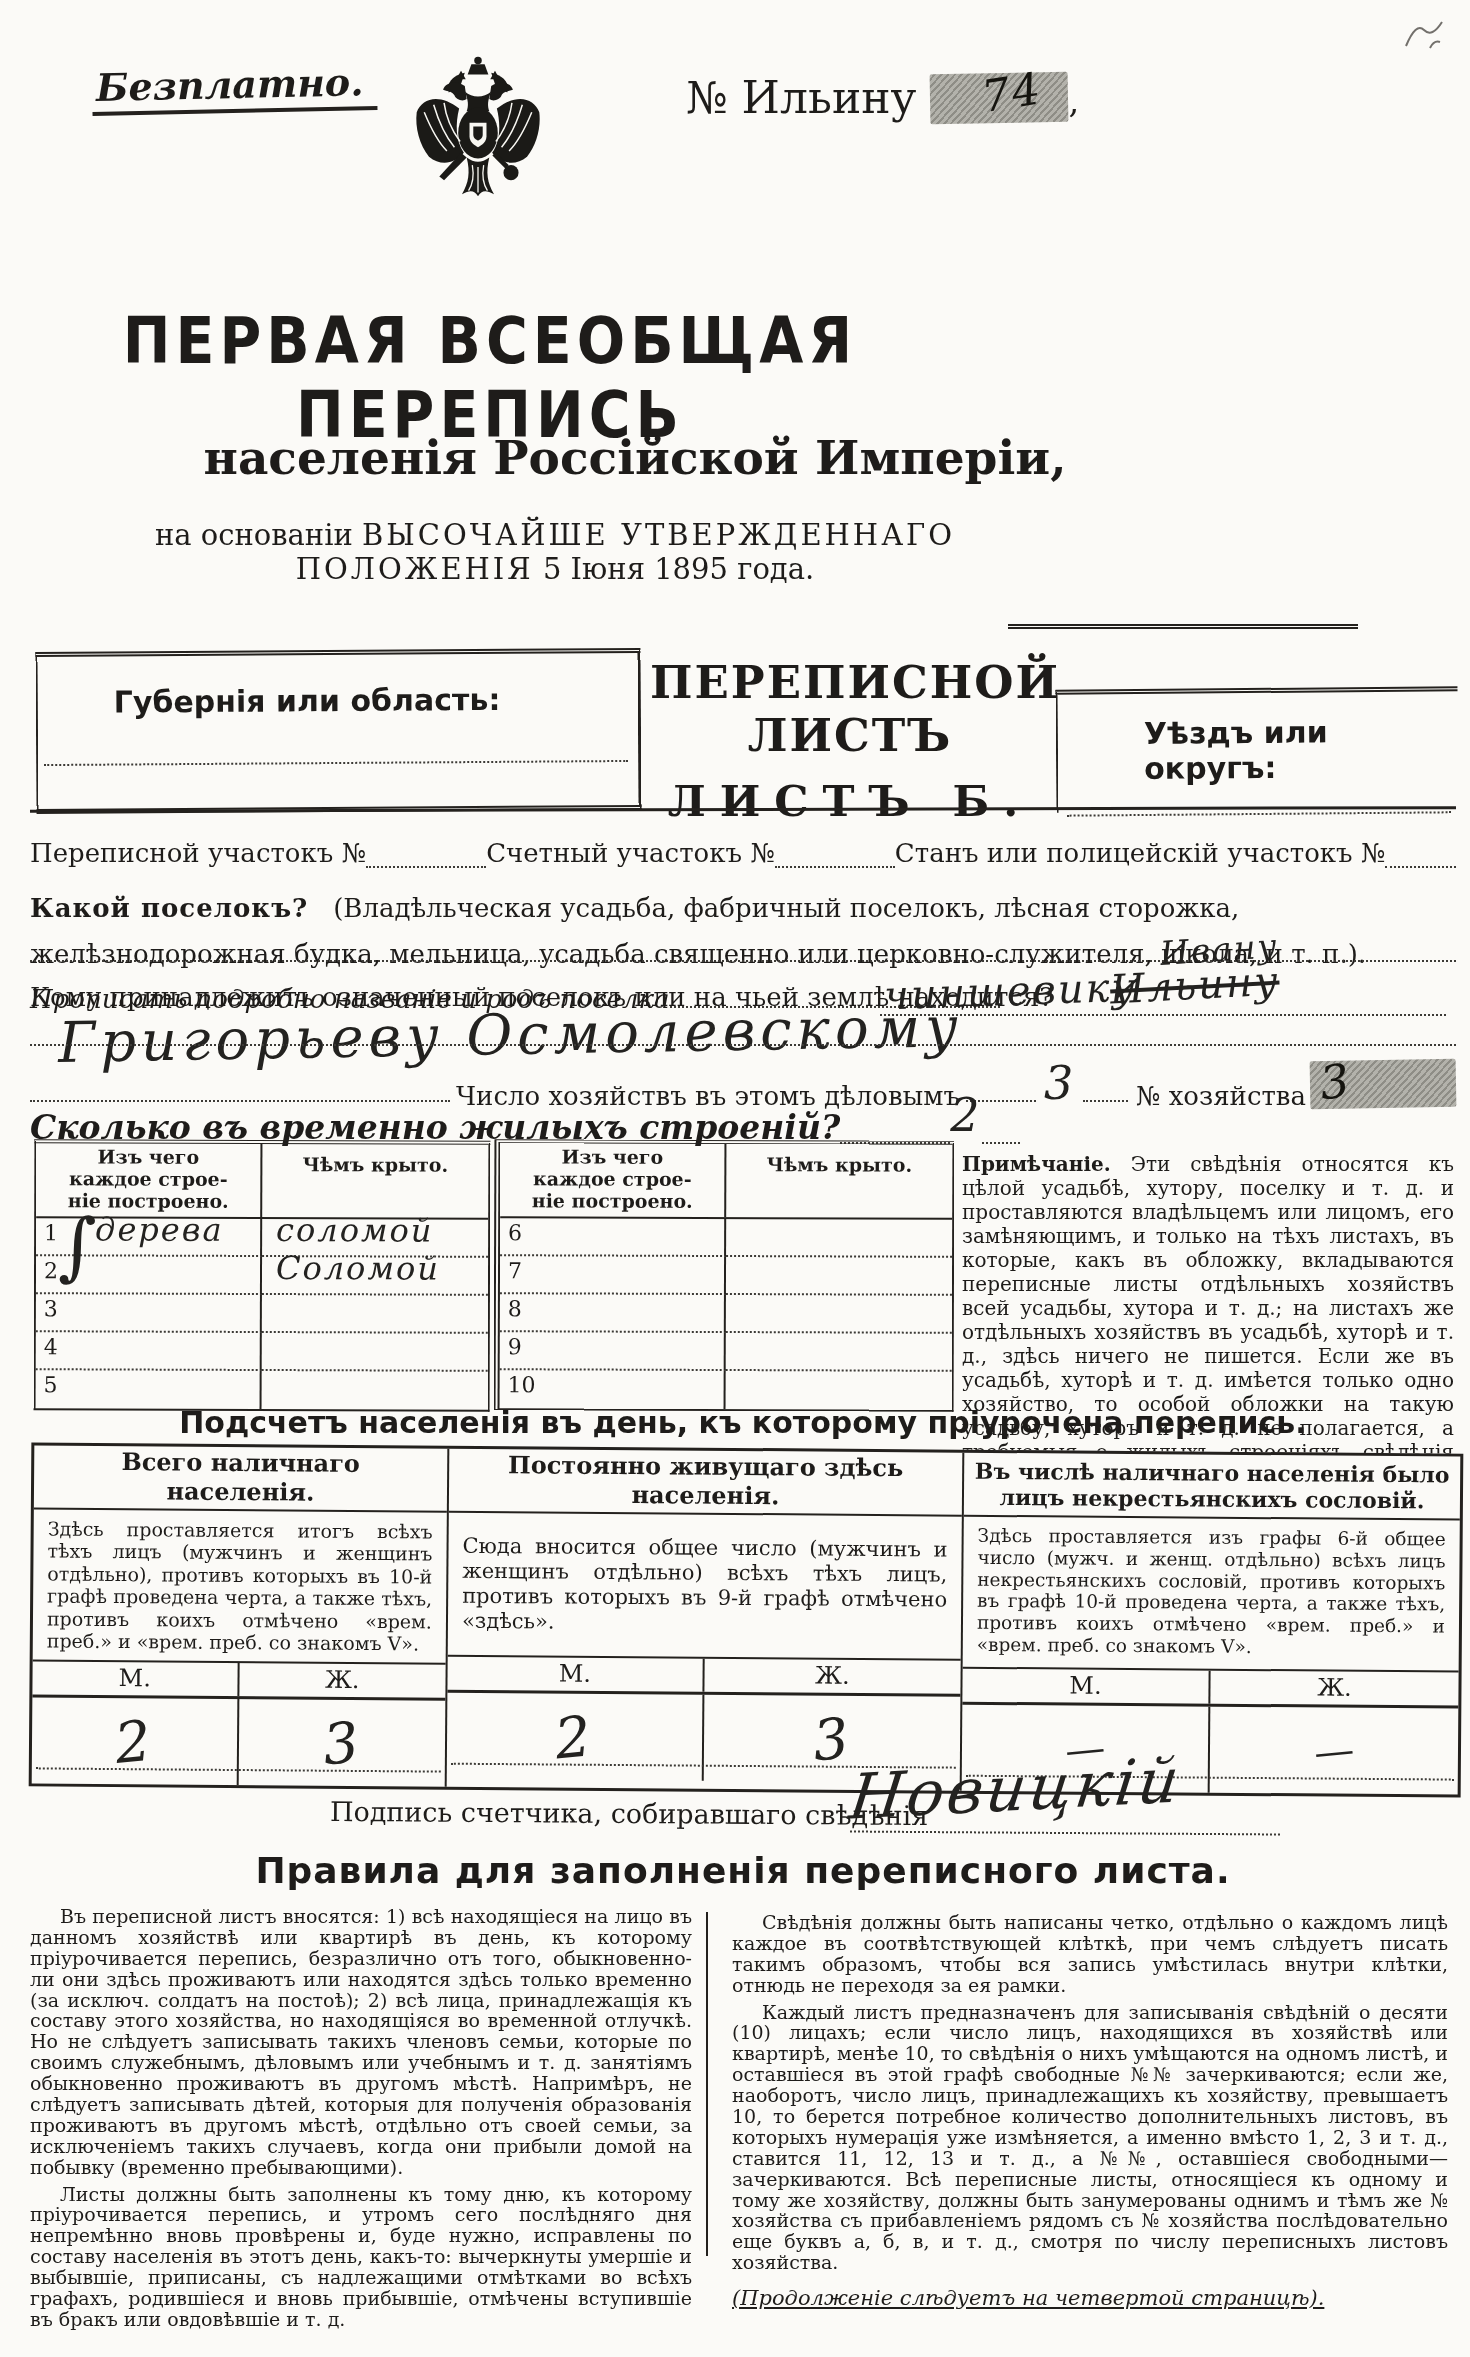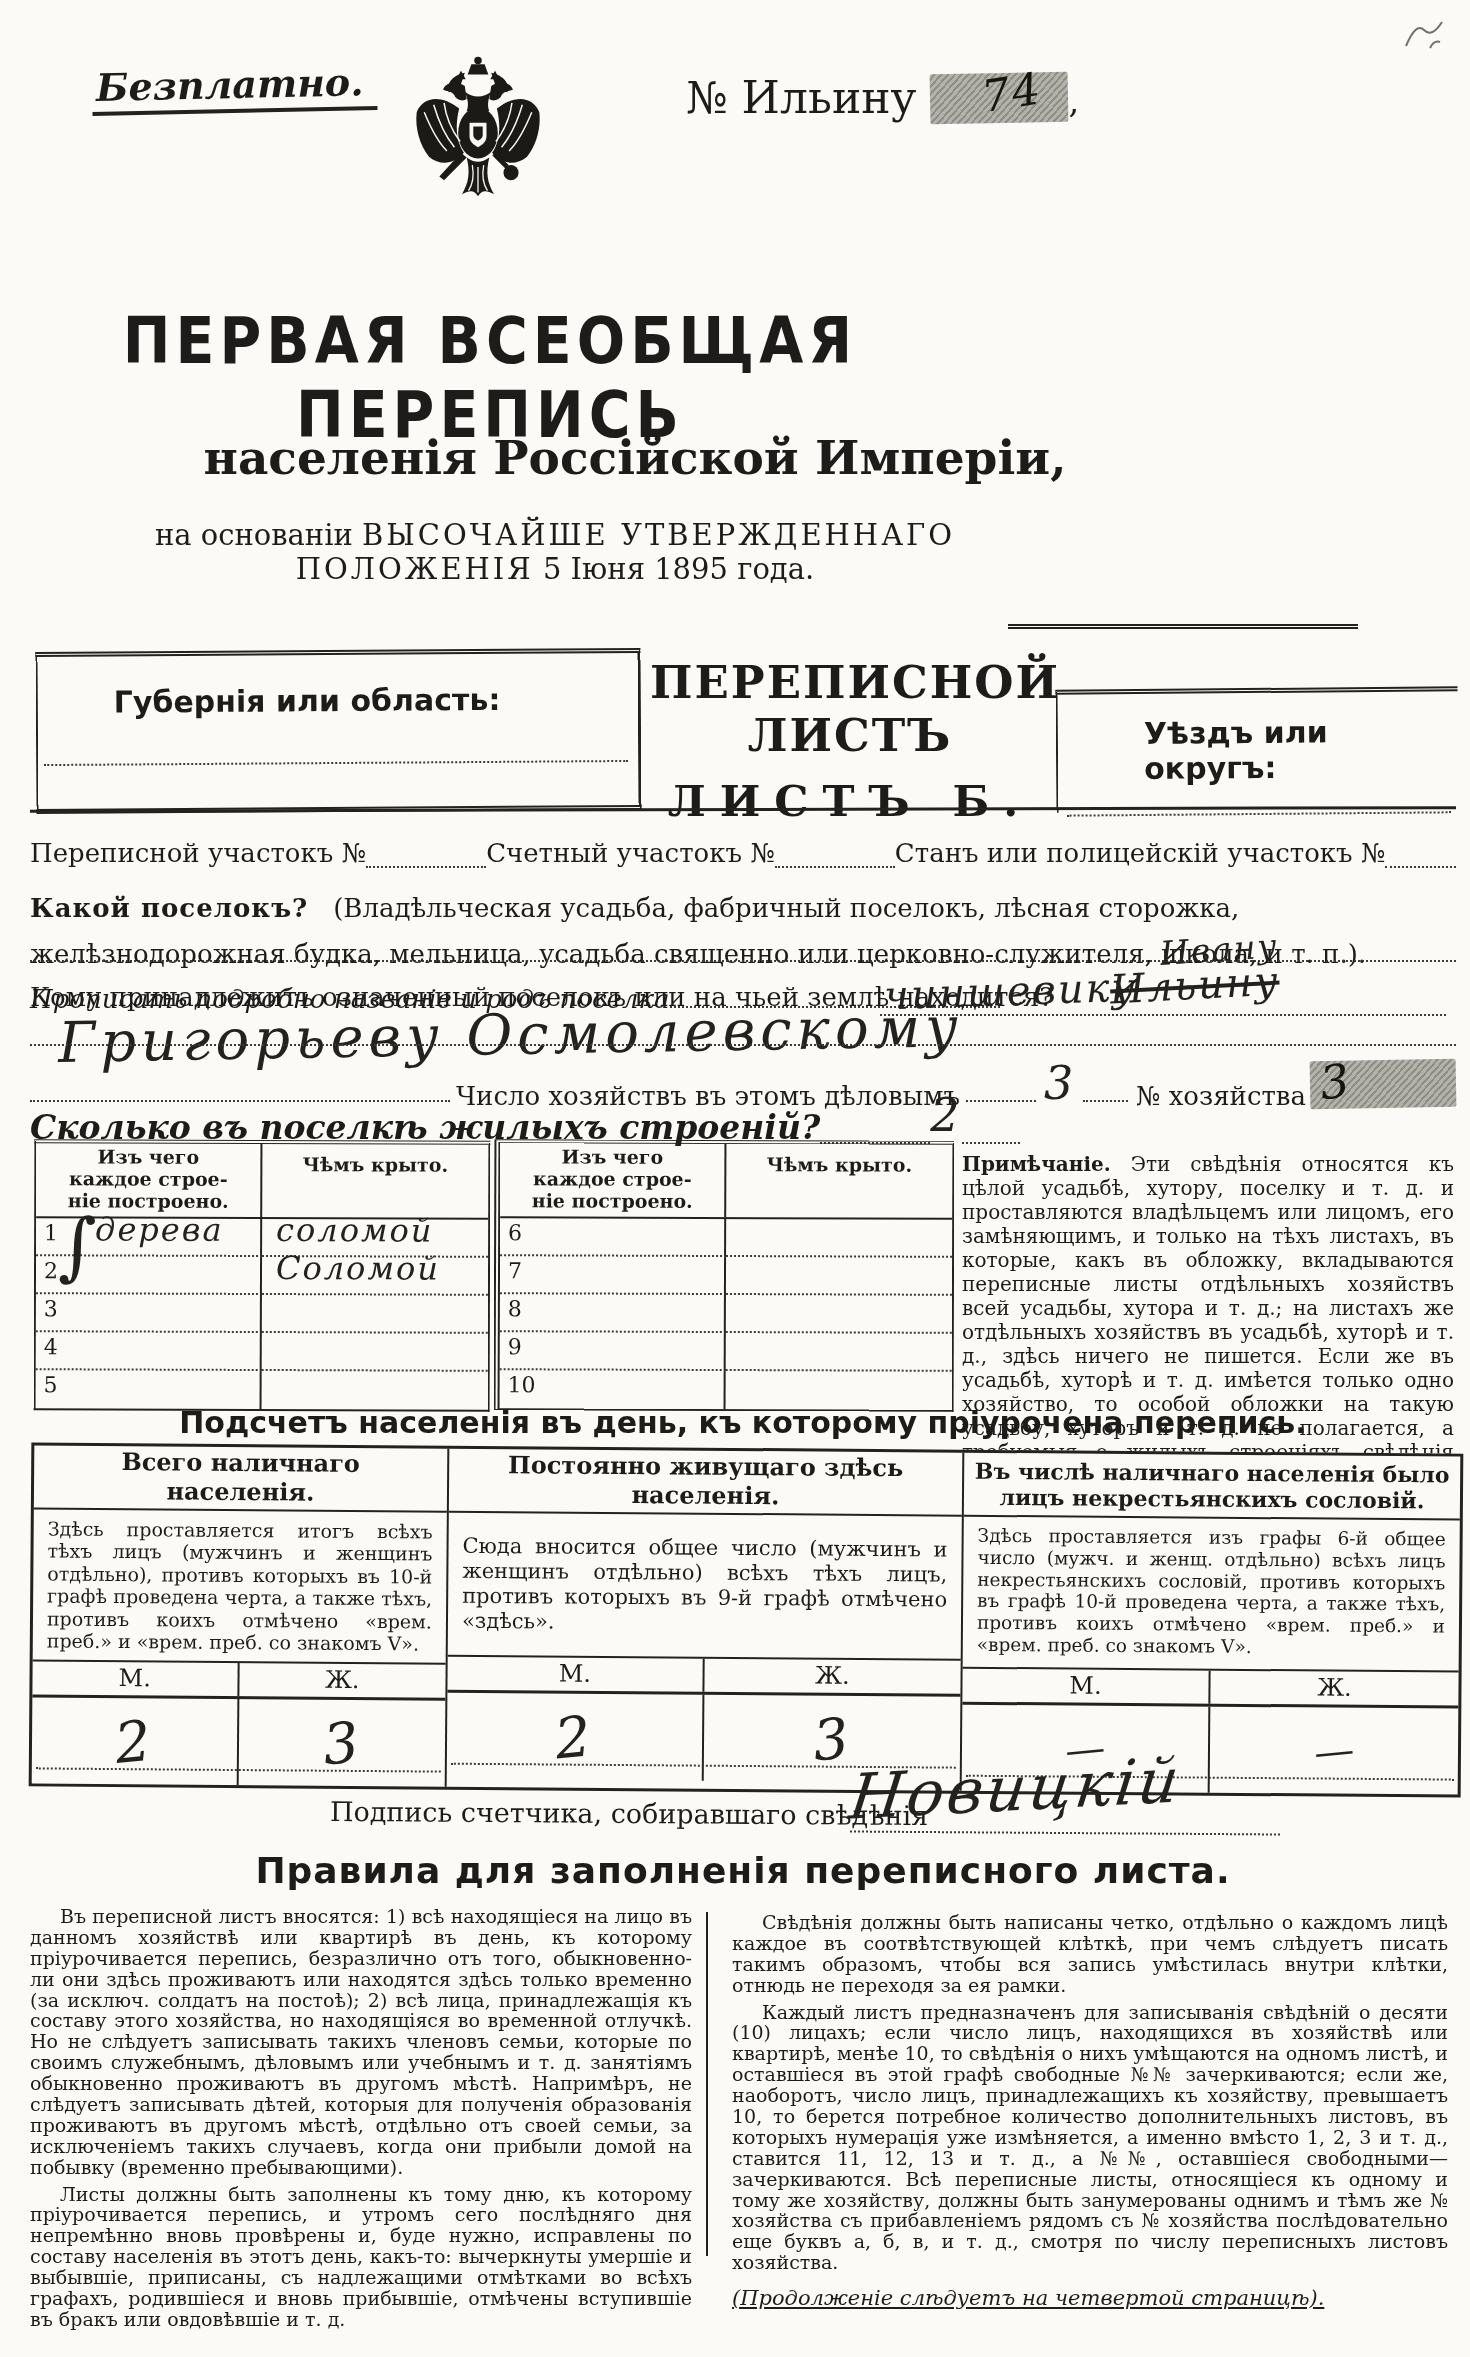--- a/index.html
+++ b/index.html
@@ -183,21 +183,21 @@
   <span class="dots" style="width:70px;margin-bottom:4px;"></span>
   <span class="hand" style="font-size:46px;position:relative;top:-6px;padding:0 8px;">3</span>
   <span class="dots" style="flex:1;margin-bottom:4px;"></span>
   <span style="padding:0 4px 0 8px;">№ хозяйства</span>
   <span class="stamp" style="width:146px;height:48px;align-self:center;transform:rotate(-1deg);">
     <span class="hand" style="font-size:46px;left:10px;top:-6px;transform:rotate(-6deg);">3</span>
   </span>
 </div>
 
 <div class="abs flexline" style="left:30px;top:1096px;width:990px;font-size:33px;">
-  <span class="i b">Сколько въ поселкѣ жилыхъ строеній?</span>
+  <span class="i b">Сколько въ временно жилыхъ строеній?</span>
   <span class="dots" style="width:110px;margin-bottom:6px;"></span>
   <span class="hand" style="font-size:46px;position:relative;top:-8px;">2</span>
   <span class="dots" style="flex:1;margin-bottom:6px;"></span>
 </div>
 
 <div class="btable" style="left:34px;top:1140px;width:452px;transform:rotate(0.2deg);">
   <div class="bt-head">
     <div>Изъ чего каждое строе- ніе построено.</div>
     <div style="padding-top:10px;">Чѣмъ крыто.</div>
   </div>

